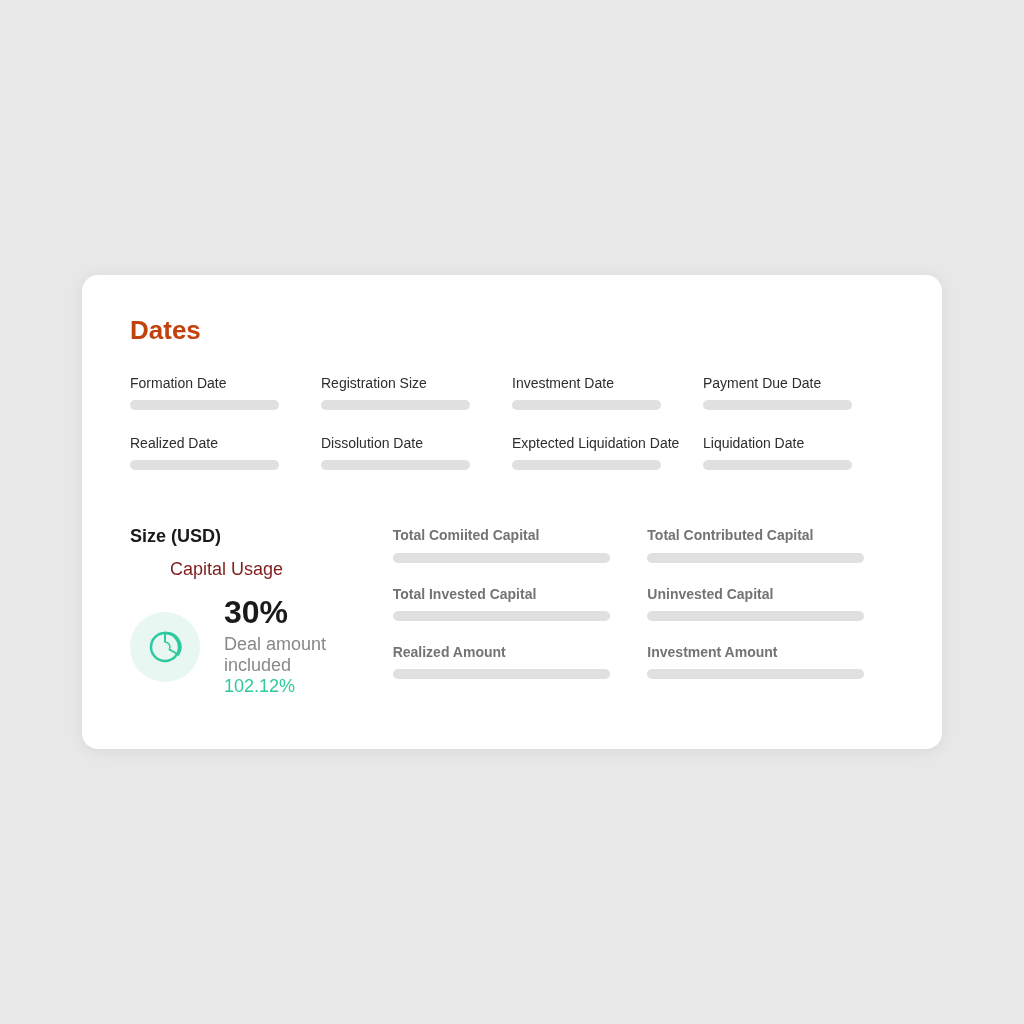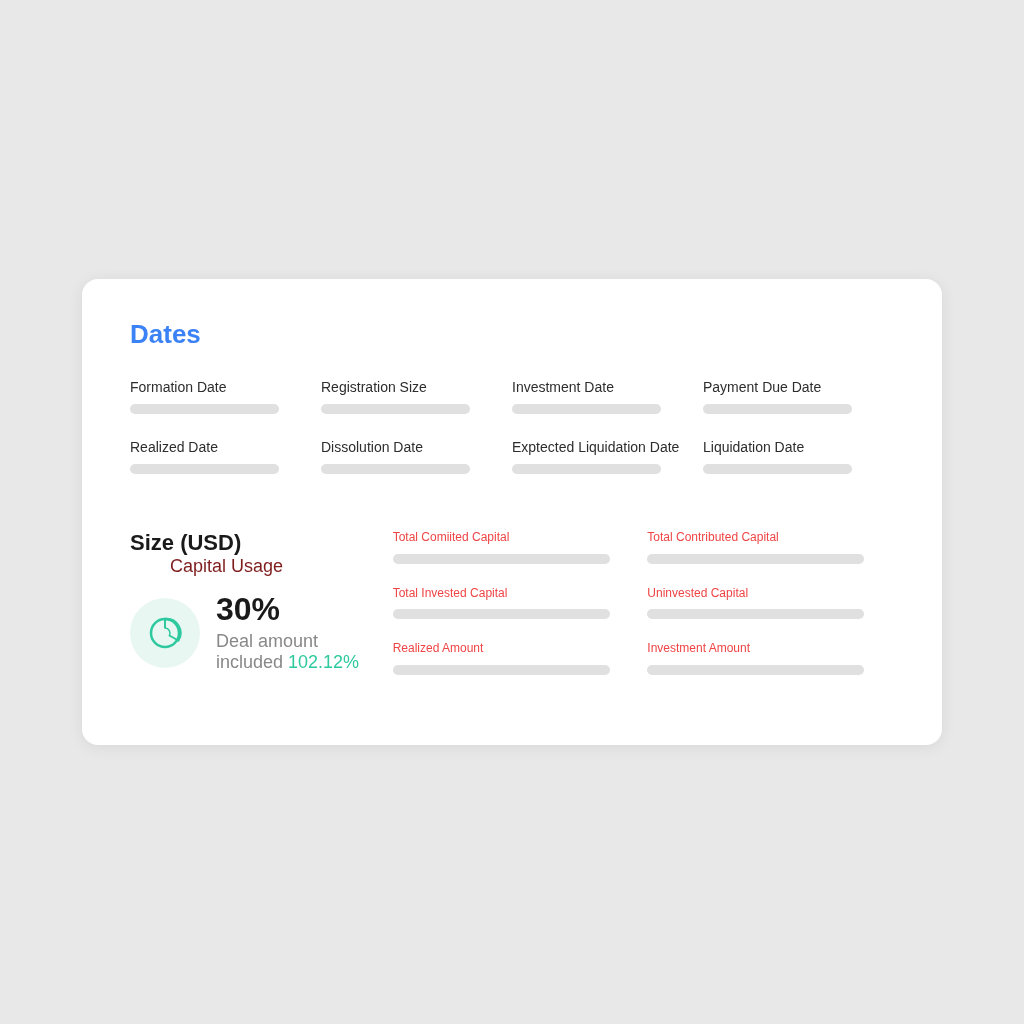--- a/index.html
+++ b/index.html
@@ -15,21 +15,21 @@
     .card {
       background: #ffffff;
       border-radius: 16px;
       padding: 40px 48px 48px 48px;
       width: 860px;
       box-shadow: 0 2px 16px rgba(0,0,0,0.07);
     }
     .section-title {
       font-size: 26px;
       font-weight: 700;
-      color: #3b82f6;
+      color: #c2410c;
       margin-bottom: 28px;
     }
     .dates-grid {
       display: grid;
       grid-template-columns: repeat(4, 1fr);
       gap: 0;
       margin-bottom: 32px;
     }
     .date-cell {
       padding: 0 0 24px 0;
@@ -51,36 +51,36 @@
     .bottom-section {
       display: grid;
       grid-template-columns: 1fr 1fr 1fr;
       gap: 0;
       align-items: start;
     }
     .size-block {
       padding-right: 24px;
     }
     .size-title {
-      font-size: 22px;
+      font-size: 18px;
       font-weight: 700;
       color: #1a1a1a;
-      margin-bottom: 0;
+      margin-bottom: 12px;
     }
     .capital-usage-label {
       font-size: 18px;
       font-weight: 500;
       color: #7f1d1d;
       margin-bottom: 16px;
       margin-left: 40px;
     }
     .usage-row {
       display: flex;
       align-items: center;
-      gap: 16px;
+      gap: 24px;
       justify-content: space-between;
     }
     .chart-circle {
       width: 70px;
       height: 70px;
       background: #e8f7f2;
       border-radius: 50%;
       display: flex;
       align-items: center;
       justify-content: center;
@@ -101,23 +101,23 @@
       color: #2ec99e;
       font-weight: 500;
     }
     .capital-col {
       padding-left: 8px;
     }
     .cap-item {
       margin-bottom: 22px;
     }
     .cap-label {
-      font-size: 12px;
-      font-weight: 400;
-      color: #ef4444;
+      font-size: 14px;
+      font-weight: 700;
+      color: #737373;
       margin-bottom: 8px;
       line-height: 1.3;
     }
     .cap-value-bar {
       height: 10px;
       background: #e0e0e0;
       border-radius: 5px;
       width: 88%;
     }
     

